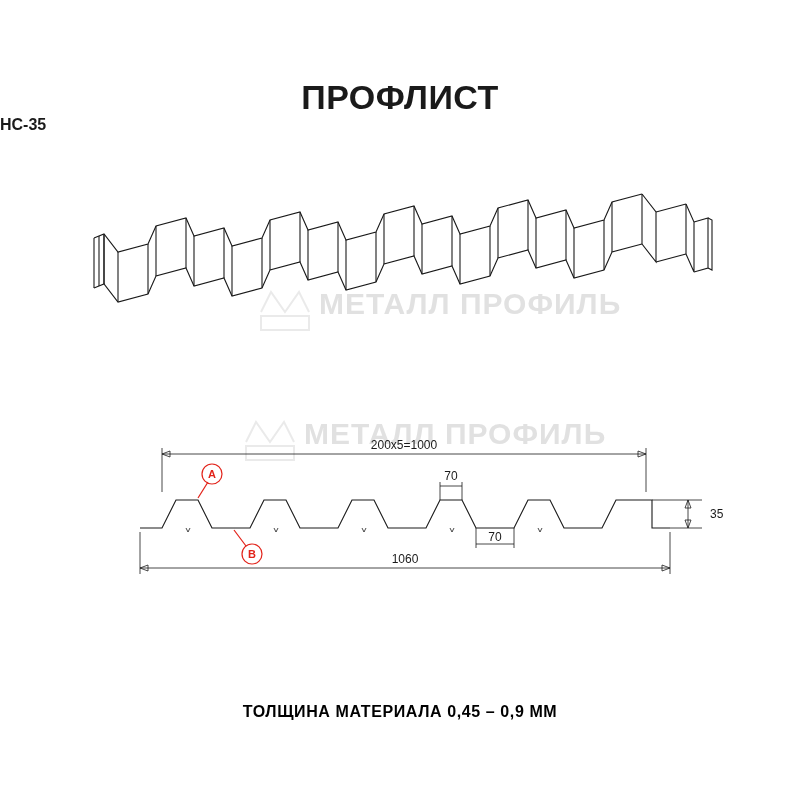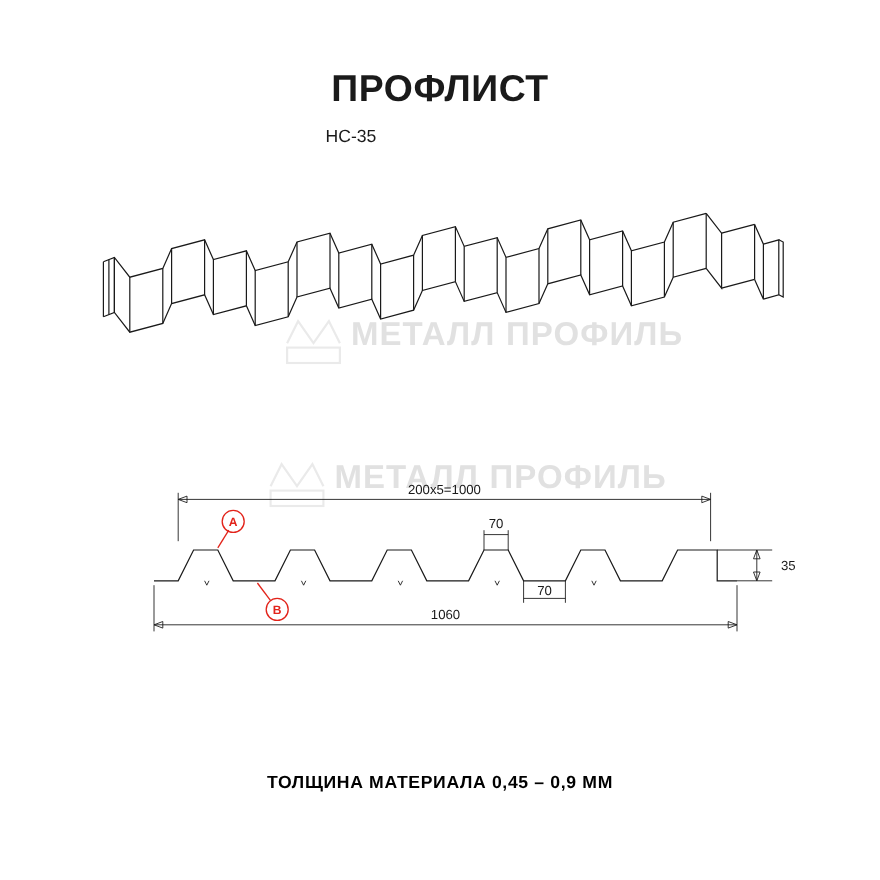--- a/index.html
+++ b/index.html
@@ -14,37 +14,37 @@
     color: #000000;
     overflow: hidden;
     position: relative;
   }
   .page {
     position: absolute;
     inset: 0;
   }
   .title {
     position: absolute;
-    top: 62px;
+    top: 78px;
     left: 0;
     width: 800px;
     text-align: center;
     font-size: 34px;
     font-weight: bold;
     letter-spacing: 0.5px;
     color: #1a1a1a;
   }
   .subtitle {
     position: absolute;
     top: 116px;
     left: 0;
     width: 638px;
-    text-align: center;
+    text-align: left;
     font-size: 16px;
-    font-weight: normal;
+    font-weight: bold;
     color: #1a1a1a;
   }
   .iso-wrap {
     position: absolute;
     top: 200px;
     left: 60px;
     width: 690px;
     height: 150px;
   }
   .section-wrap {

